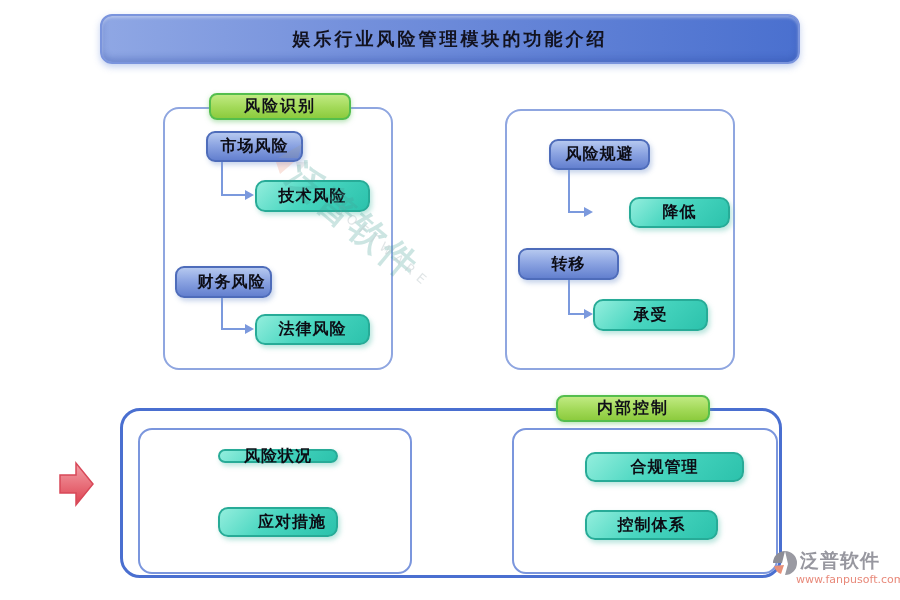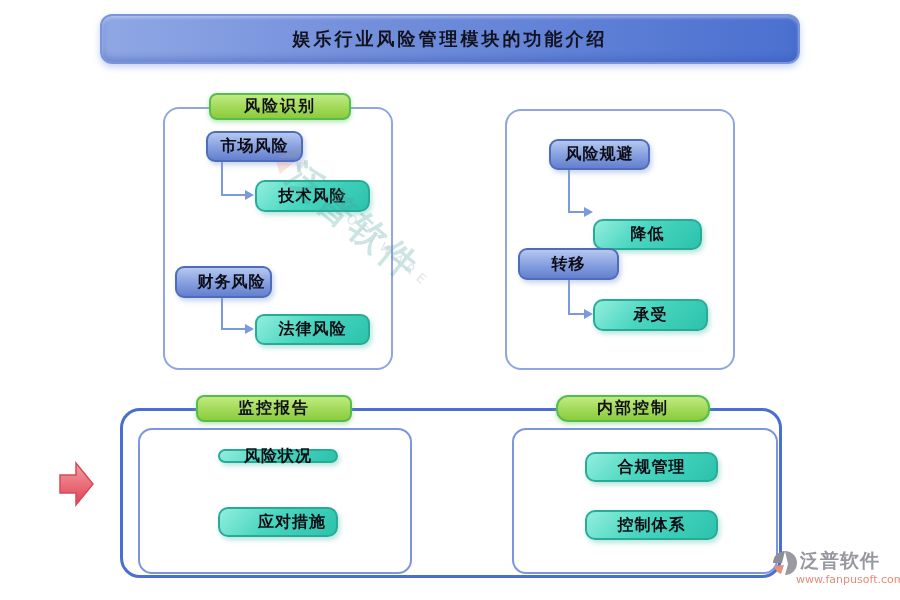--- a/index.html
+++ b/index.html
@@ -41,49 +41,49 @@
     position:absolute; height:27px; z-index:3;
     background:linear-gradient(180deg,#c0ea82 0%,#a2d958 55%,#8ccb3e 100%);
     border:2px solid #54be4d; border-radius:8px;
     box-shadow:0 2px 5px rgba(110,200,110,.5);
     display:flex; align-items:center; justify-content:center;
     font-size:16px; font-weight:bold; color:#101018; letter-spacing:2px;text-align:right;
   }
   .tab-ident { left:209px; top:93px;  width:142px; }
   .tab-resp  { left:548px; top:93px;  width:142px; }
   .tab-mon   { left:196px; top:395px; width:156px; }
-  .tab-ctrl  { left:556px; top:395px; width:154px;border-radius:12px; }
+  .tab-ctrl  { left:556px; top:395px; width:154px; }
 
   
   .node{
     position:absolute; z-index:2;
     display:flex; align-items:center; justify-content:center;
     font-size:16px; font-weight:bold; color:#0c0c14; letter-spacing:1px;
   }
   .node-blue{
     background:linear-gradient(180deg,#b5c8ef 0%,#8da5e2 45%,#6380cf 100%);
     border:2px solid #4e6cba; border-radius:9px;
     box-shadow:2px 3px 5px rgba(130,160,210,.45);
   }
   .node-teal{
     background:linear-gradient(135deg,#93eedd 0%,#49d6c0 45%,#2cc2ac 100%);
     border:2px solid #27ab97; border-radius:10px;
     box-shadow:2px 3px 5px rgba(80,190,170,.4);
   }
   .n-market  { left:175px; top:131px; width:97px;  height:31px;margin-left:31px; }
   .n-tech    { left:255px; top:180px; width:115px; height:32px; }
   .n-finance { left:175px; top:266px; width:97px;  height:32px;padding-left:16px; }
-  .n-legal   { left:255px; top:314px; width:115px; height:31px;border-radius:9px; }
+  .n-legal   { left:255px; top:314px; width:115px; height:31px; }
   .n-avoid   { left:518px; top:139px; width:101px; height:31px;margin-left:31px; }
-  .n-reduce  { left:593px; top:197px; width:109px; height:31px;margin-top:22px; }
+  .n-reduce  { left:629px; top:197px; width:101px; height:31px; }
   .n-transfer{ left:518px; top:248px; width:101px; height:32px; }
   .n-accept  { left:593px; top:299px; width:115px; height:32px;font-family:Liberation Mono, monospace; }
   .n-status  { left:218px; top:449px; width:120px; height:14px; }
   .n-measure { left:218px; top:507px; width:120px; height:30px;padding-left:28px; }
-  .n-comply  { left:585px; top:452px; width:133px; height:30px; }
+  .n-comply  { left:585px; top:452px; width:159px; height:30px; }
   .n-system  { left:585px; top:510px; width:133px; height:30px; }
 
   
   .conn-v{ position:absolute; width:2px; background:#7b99dd; z-index:1; }
   .conn-h{ position:absolute; height:2px; background:#7b99dd; z-index:1; }
   .arrow-head{
     position:absolute; width:0; height:0; z-index:1;
     border-top:5px solid transparent; border-bottom:5px solid transparent;
     border-left:9px solid #7b99dd;
   }
@@ -161,21 +161,20 @@
   <div class="node node-teal n-accept">承受</div>
   <div class="conn-v c3v"></div>
   <div class="conn-h c3h"></div>
   <div class="arrow-head a3"></div>
   <div class="conn-v c4v"></div>
   <div class="conn-h c4h"></div>
   <div class="arrow-head a4"></div>
 
   <div class="container-box box-bottom"></div>
 
-  <div class="tab-green tab-mon">监控报告</div>
   <div class="container-box box-mon"></div>
   <div class="node node-teal n-status">风险状况</div>
   <div class="node node-teal n-measure">应对措施</div>
 
   <div class="tab-green tab-ctrl">内部控制</div>
   <div class="container-box box-ctrl"></div>
   <div class="node node-teal n-comply">合规管理</div>
   <div class="node node-teal n-system">控制体系</div>
 
   <svg class="red-arrow" viewBox="0 0 38 50">

